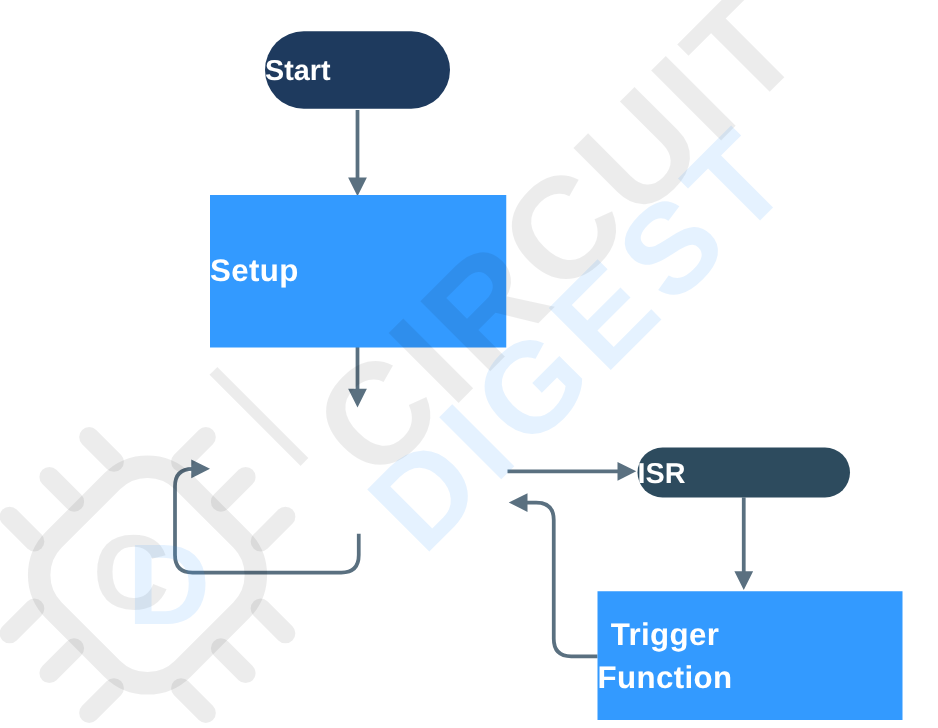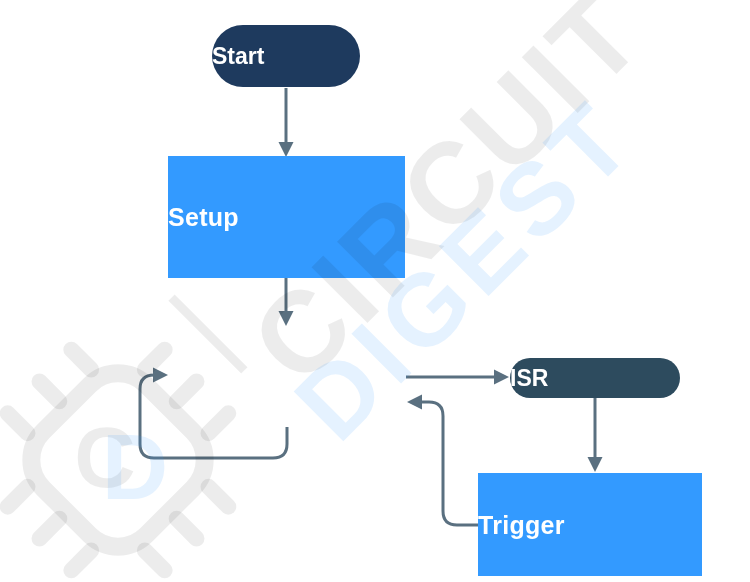--- a/index.html
+++ b/index.html
@@ -16,21 +16,21 @@
   #node-start{
     left:212px;top:25px;width:148px;height:62px;border-radius:31px;
     background:var(--start-navy);font-size:23px;
   }
   #node-setup{left:168px;top:156px;width:237px;height:122px;}
   #node-mainloop{left:169px;top:325px;width:237px;height:102px;}
   #node-isr{
     left:510px;top:358px;width:170px;height:40px;border-radius:20px;
     background:var(--isr-slate);font-size:23px;
   }
-  #node-trigger{left:478px;top:473px;width:224px;height:103px;line-height:34px;}
+  #node-trigger{left:478px;top:473px;width:244px;height:103px;line-height:34px;}
   
   #edges{position:absolute;left:0;top:0;width:750px;height:582px;}
   #edges path{stroke:var(--arrow-gray);stroke-width:3;fill:none;}
   #edges polygon{fill:var(--arrow-gray);stroke:none;}
   
   #watermark{position:absolute;left:0;top:0;width:750px;height:582px;pointer-events:none;}
   .wm-text{
     position:absolute;font-weight:700;text-align:center;
     transform:rotate(-45deg);white-space:nowrap;
   }
@@ -93,20 +93,21 @@
   </div>
 
 
   <div class="node" id="node-isr">
     <span>ISR</span>
   </div>
 
   <div class="node process" id="node-trigger">
     <span>
       <span>Trigger</span><br>
+      <span>Function</span>
     </span>
   </div>
 
   <div id="watermark">
     <div class="wm-text" id="wm-circuit">CIRCUIT</div>
     <div class="wm-text" id="wm-digest">DIGEST</div>
     <div class="wm-text" id="wm-divider">|</div>
 
     <svg id="wm-chip" width="270" height="270" viewBox="0 0 270 270">
       <g transform="rotate(45 135 135)">

